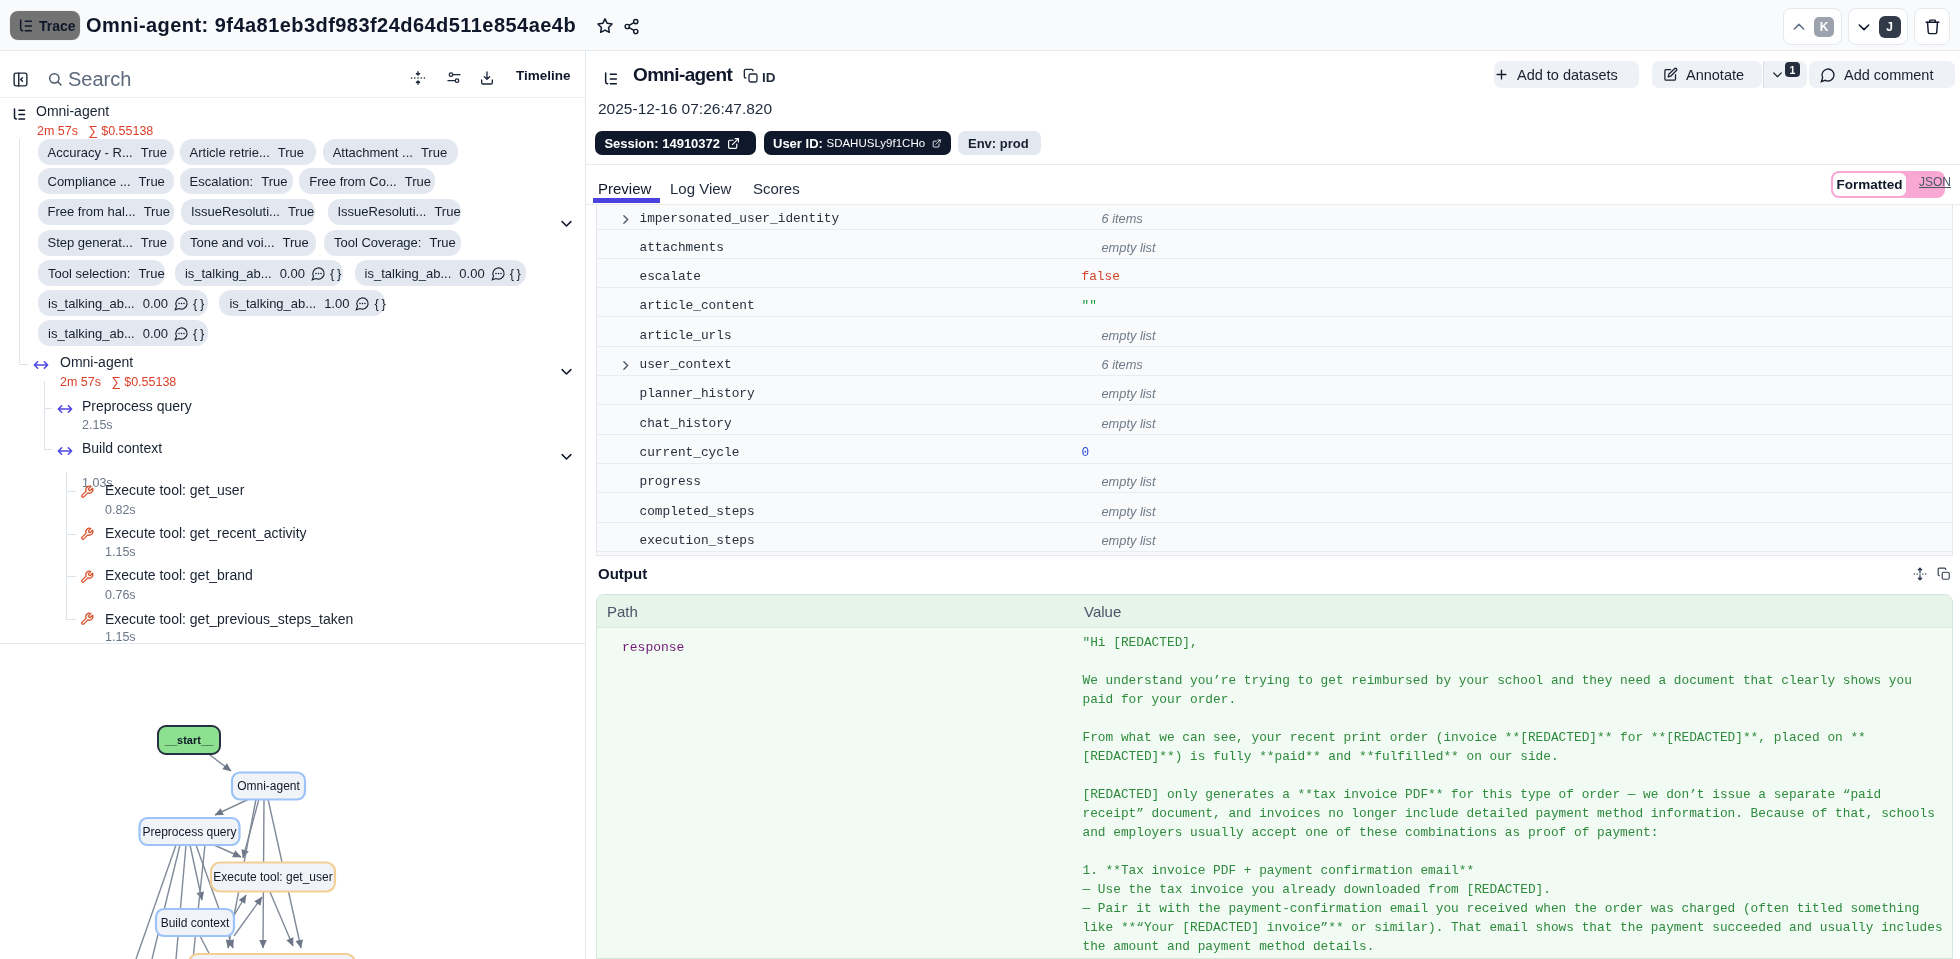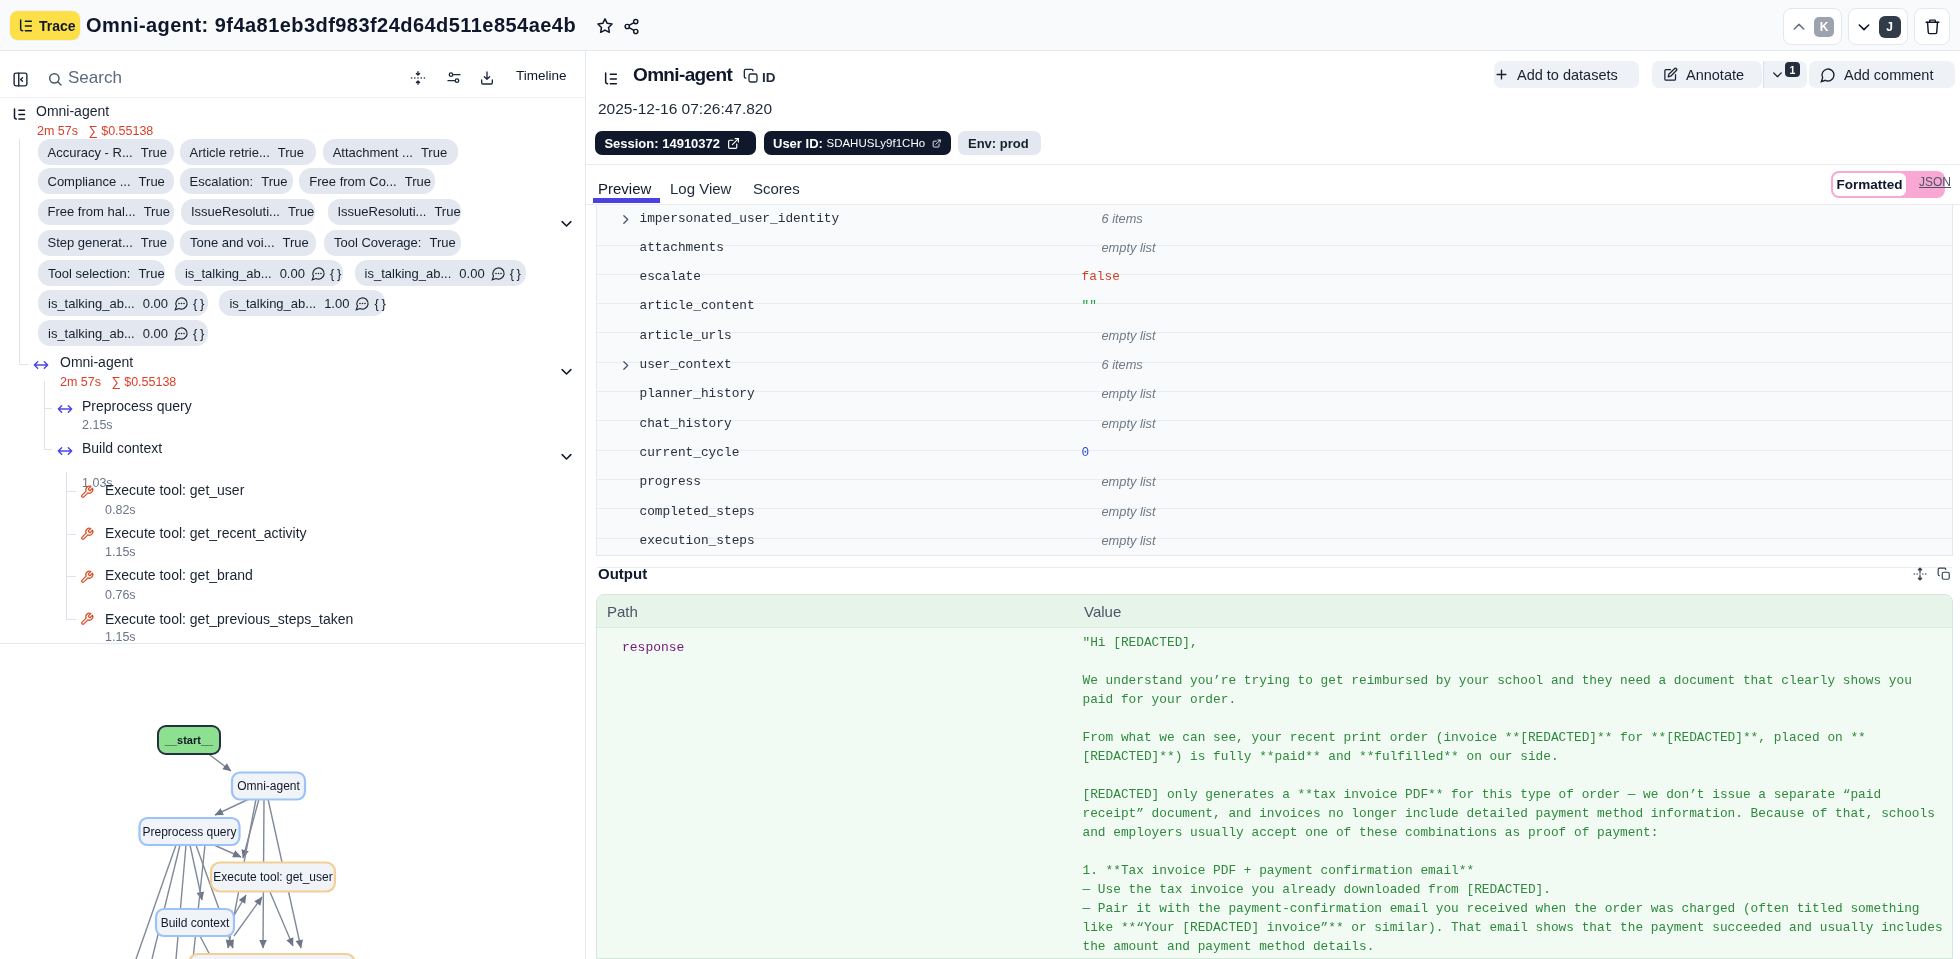--- a/index.html
+++ b/index.html
@@ -2,31 +2,31 @@
 <html><head>
 <meta charset="utf-8">
 <style>
 * { margin:0; padding:0; box-sizing:border-box; }
 html,body { width:1960px; height:959px; overflow:hidden; }
 body { font-family:"Liberation Sans", sans-serif; background:#ffffff; color:#0f172a; position:relative; }
 .abs { position:absolute; }
 svg { display:block; }
 
 #topbar { position:absolute; left:0; top:0; width:1960px; height:51px; background:#f8fafc; border-bottom:1px solid #e4e9f0; }
-#tracepill { position:absolute; left:10px; top:11px; width:70px; height:29px; background:#fde047; border-radius:8px; display:flex; align-items:center; padding-left:8px; box-shadow:0 0 0 1px rgba(15,23,42,0.03); }
+#tracepill { position:absolute; left:10px; top:11px; width:70px; height:29px; background:#737373; border-radius:8px; display:flex; align-items:center; padding-left:8px; box-shadow:0 0 0 1px rgba(15,23,42,0.03); }
 #tracepill span { font-size:14px; font-weight:700; color:#0f172a; margin-left:5px; }
 #toptitle { position:absolute; left:86px; top:14px; font-size:20px; font-weight:700; color:#0f172a; letter-spacing:0.45px;text-align:right; }
 .topbtn { position:absolute; top:8px; height:37px; background:#ffffff; border:1px solid #e3e8ef; border-radius:8px; display:flex; align-items:center; justify-content:center; }
 .avK { width:20px; height:20px; border-radius:5px; background:#9ca3af; color:#fff; font-size:12px; font-weight:700; display:flex; align-items:center; justify-content:center; margin-left:7px; }
 .avJ { width:22px; height:22px; border-radius:6px; background:#313b49; color:#fff; font-size:12px; font-weight:700; display:flex; align-items:center; justify-content:center; margin-left:7px; }
 
 #leftpanel { position:absolute; left:0; top:51px; width:586px; height:908px; background:#ffffff; border-right:1px solid #e3e8ef; }
 #searchrow { position:absolute; left:0; top:0; width:585px; height:47px; border-bottom:1px solid #eceff3; }
-#searchtext { position:absolute; left:68px; top:17px; font-size:17px; color:#5c6a7c; }
-#timelinetxt { position:absolute; left:516px; top:17px; font-size:13.5px; font-weight:400; color:#0f172a; }
+#searchtext { position:absolute; left:68px; top:17px; font-size:20px; color:#5c6a7c; }
+#timelinetxt { position:absolute; left:516px; top:17px; font-size:13.5px; font-weight:700; color:#0f172a; }
 
 .tlabel { position:absolute; font-size:14px; color:#1a2332; white-space:nowrap; }
 .tdur { position:absolute; font-size:12.5px; color:#6b7687; white-space:nowrap; }
 .tdur-red { position:absolute; font-size:12.5px; color:#dc3e28; white-space:nowrap; }
 .badge { position:absolute; height:26px; background:#e3e8f0; border-radius:12px; display:flex; align-items:center; padding:0 10px; font-size:13px; color:#16202e; white-space:nowrap; }
 .badge .val { margin-left:8px; }
 .badge svg { margin:0 4px 0 6px; flex-shrink:0; }
 .tline { position:absolute; background:#dde3ea; }
 
 #grapharea { position:absolute; left:0; top:592px; width:585px; height:316px; background:#ffffff; }
@@ -37,21 +37,21 @@
 #rtime { position:absolute; left:12px; top:49px; font-size:15.5px; color:#1e293b; }
 .dpill { position:absolute; top:80px; height:24px; background:#10192b; border-radius:7px; color:#fff; display:flex; align-items:center; font-size:13px; font-weight:700; padding:0 9px; white-space:nowrap; }
 .gpill { position:absolute; top:80px; height:24px; background:#e3e8f0; border-radius:7px; color:#16202e; display:flex; align-items:center; font-size:13px; font-weight:700; padding:8px 10px; }
 .tab { position:absolute; top:129px; font-size:15px; font-weight:500; color:#0f172a; }
 #tabunderline { position:absolute; left:7px; top:147px; width:67px; height:5px; background:#4b41e0; }
 #viewtoggle { position:absolute; left:1245px; top:120px; width:114px; height:27px; background:#f9a8d4; border-radius:8px; }
 #viewtoggle .seg { position:absolute; left:2px; top:2px; width:73px; height:23px; background:#ffffff; border-radius:6px; text-align:center; font-size:13.5px; font-weight:700; color:#0f172a; line-height:23px; }
 #viewtoggle .json { position:absolute; left:88px; top:4px; font-size:12px; color:#4a5668;text-decoration:underline; }
 
 #itable { position:absolute; left:9.5px; top:153.5px; width:1357.5px; height:351px; background:#f8fafc; border-left:1px solid #e3e8ef; border-right:1px solid #e3e8ef; border-bottom:1px solid #e3e8ef; }
-.irow { position:absolute; left:0; width:1355px; height:41px; border-bottom:1px solid #e9edf2; }
+.irow { position:absolute; left:0; width:1355px; height:25px; border-bottom:1px solid #e9edf2; }
 .ikey { position:absolute; left:43px; top:6px; font-family:"Liberation Mono",monospace; font-size:12.8px; color:#28303c; }
 .ichev { position:absolute; left:22px; top:8px; }
 .ival { position:absolute; left:485px; top:6px; font-family:Liberation Sans, sans-serif; font-size:12.8px; color:#6e7a87; font-style:italic;margin-left:20px; }
 .ival2 { position:absolute; left:485px; top:6px; font-family:"Liberation Mono",monospace; font-size:12.8px; font-style:normal; }
 
 #outlabel { position:absolute; left:12px; top:514px; font-size:15px; font-weight:700; color:#10192b; }
 #otable { position:absolute; left:10px; top:543px; width:1357px; height:365px; background:#f2faf4; border:1px solid #d3e8d8; border-radius:8px 8px 0 0; }
 #ohead { position:absolute; left:0; top:0; width:1355px; height:33px; background:#e7f4ea; border-bottom:1px solid #d8ecdc; border-radius:8px 8px 0 0; }
 #ohead .p1 { position:absolute; left:10px; top:8px; font-size:15px; color:#4a5568; }
 #ohead .p2 { position:absolute; left:487px; top:8px; font-size:15px; color:#4a5568; }

